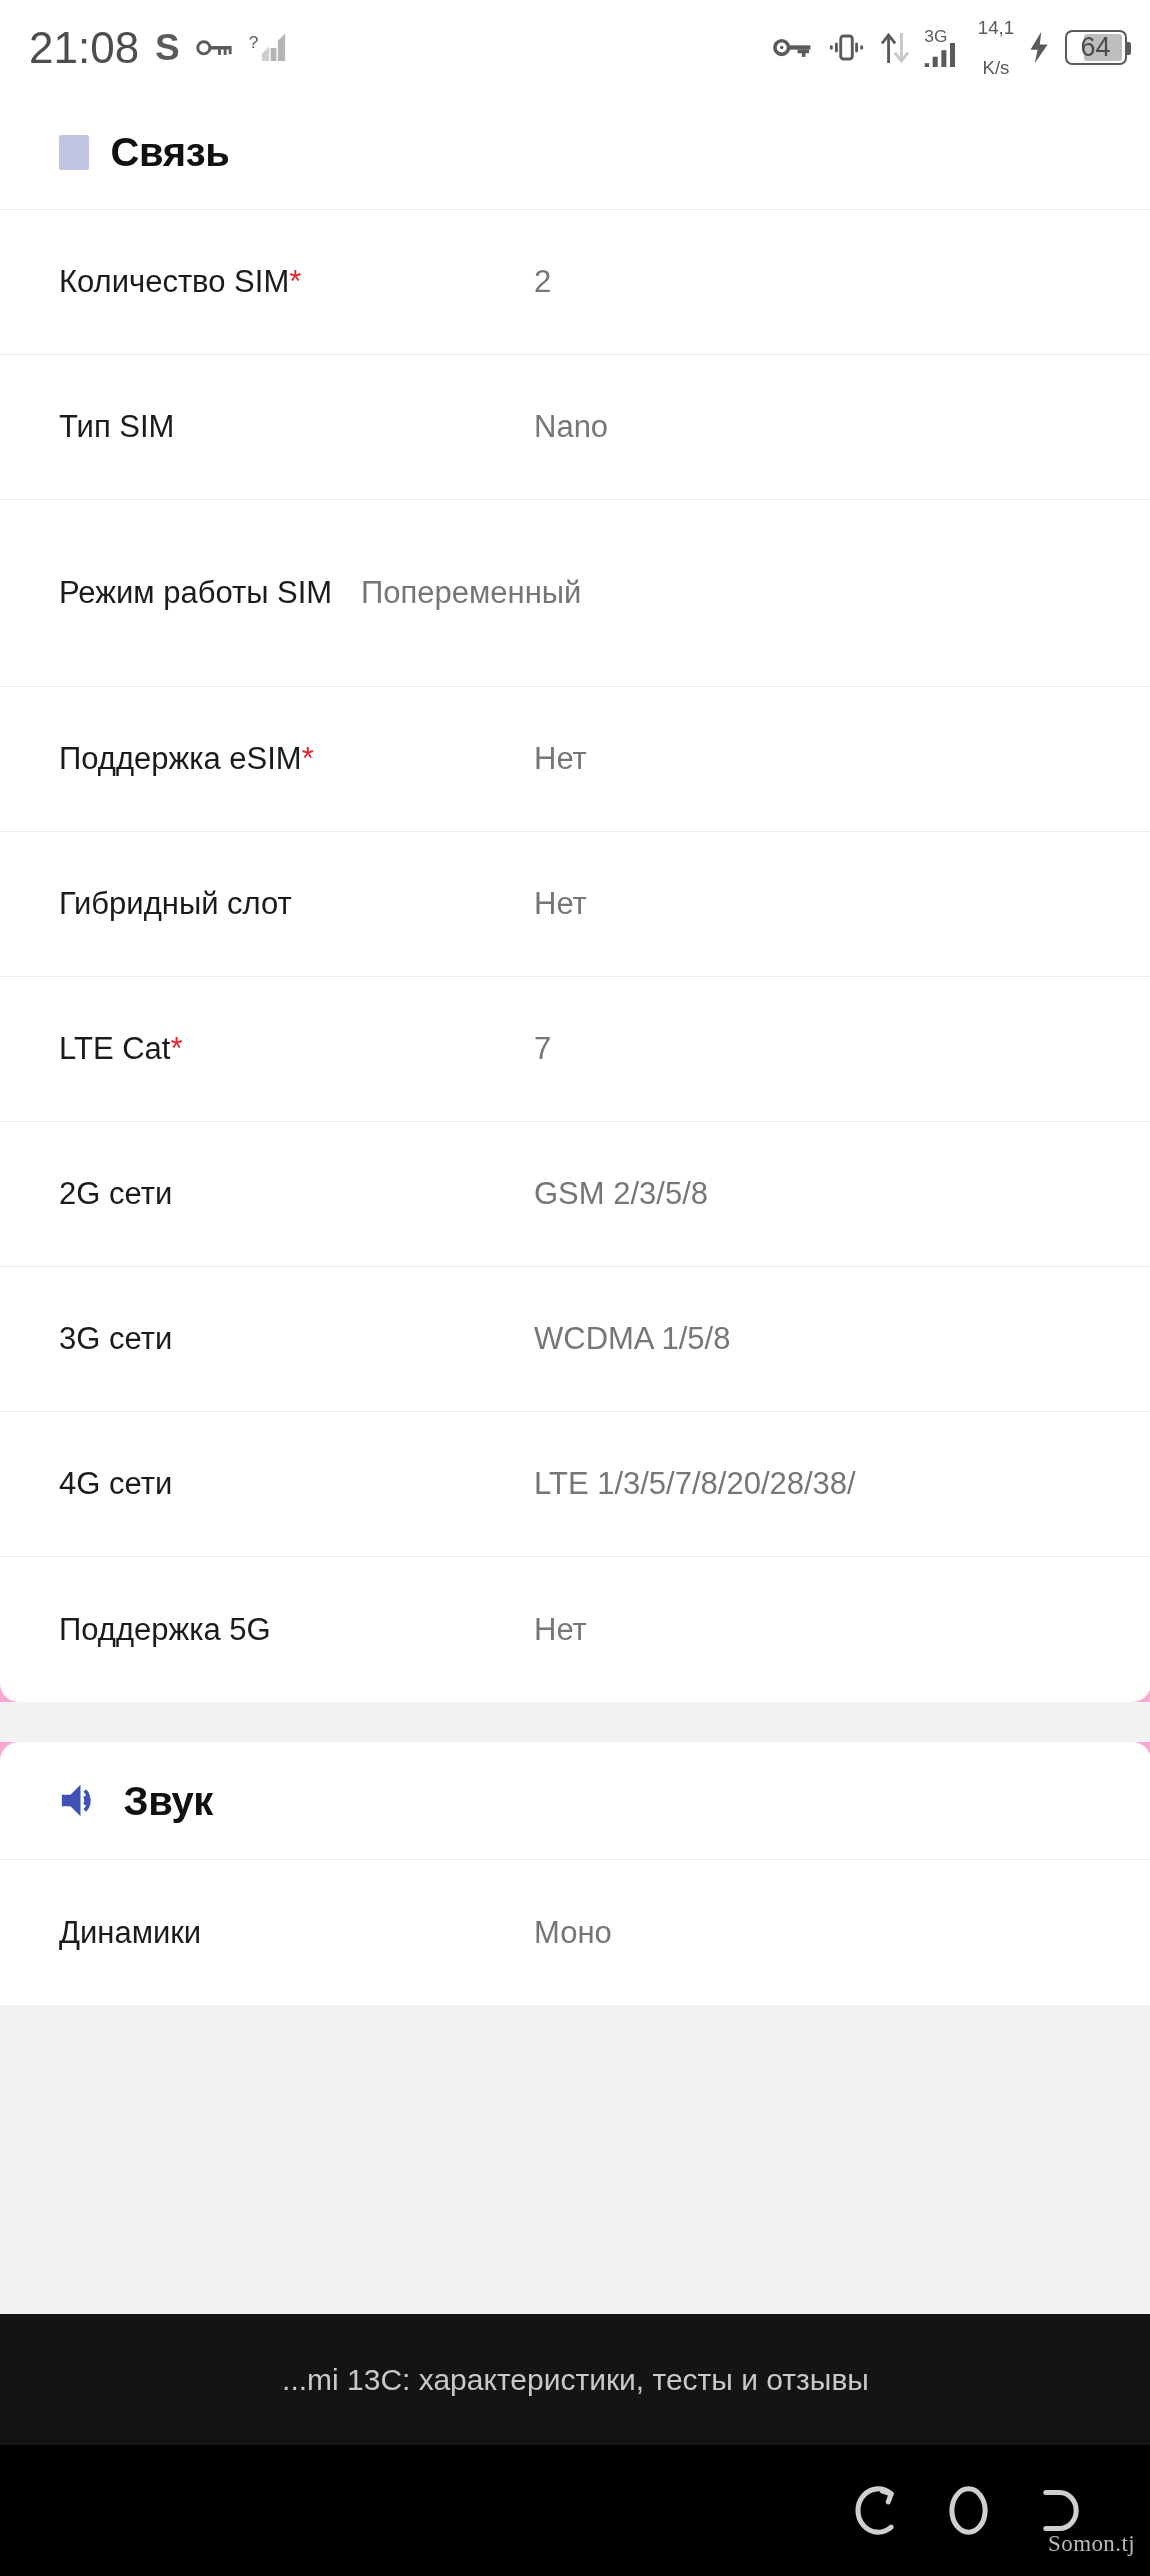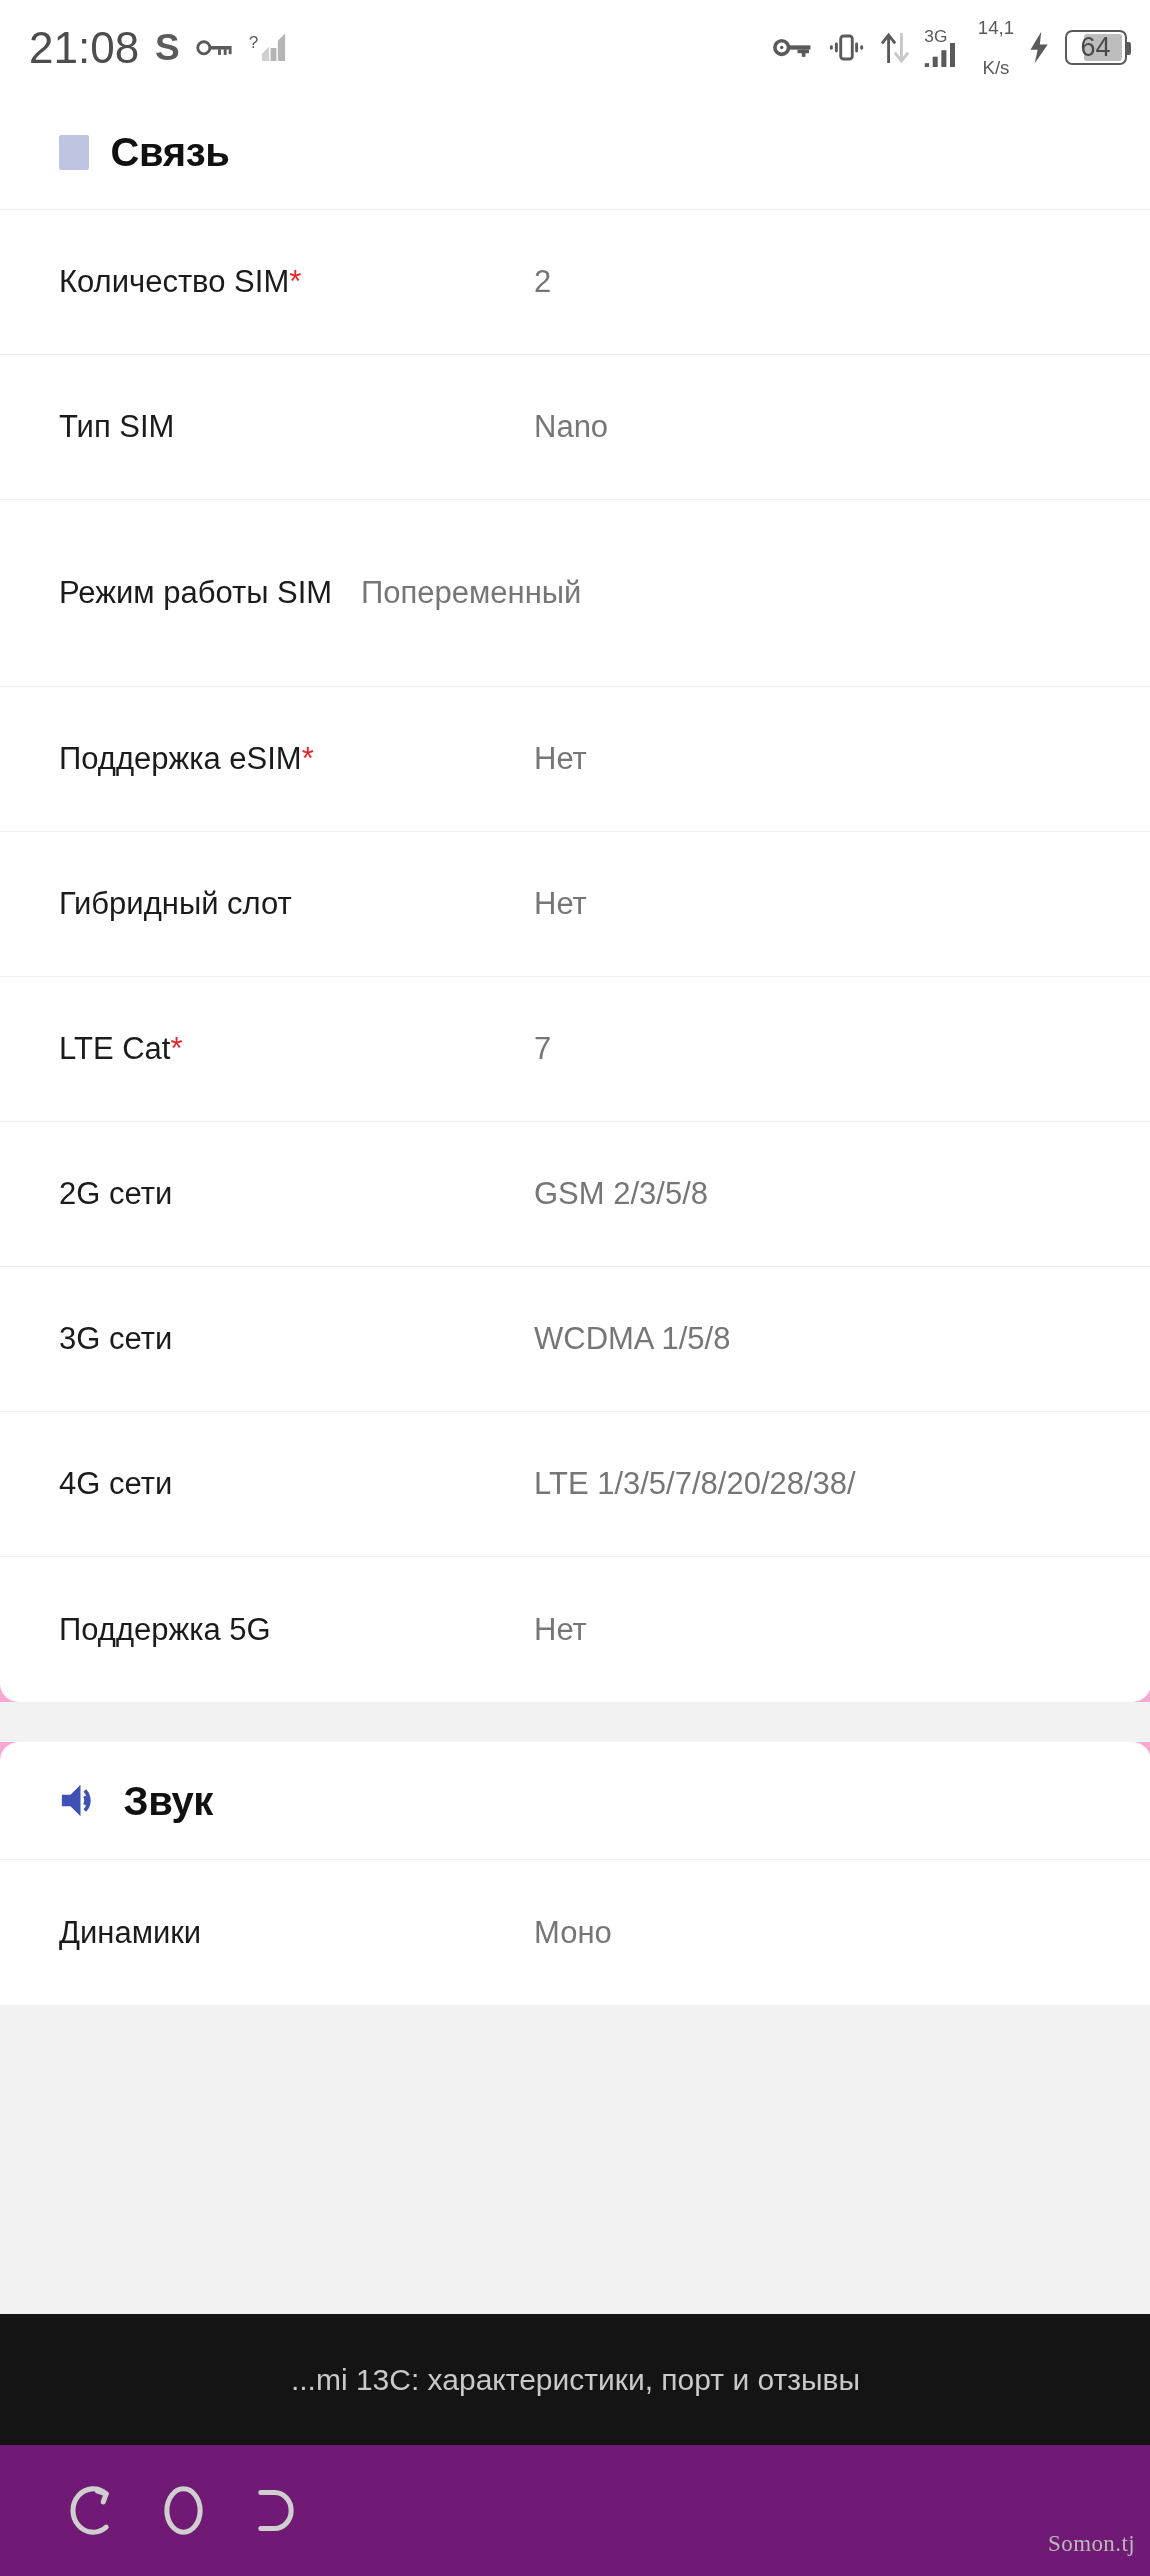--- a/index.html
+++ b/index.html
@@ -107,21 +107,21 @@
     display:flex;align-items:center;justify-content:center;
     box-sizing:border-box;
   }
   .overlay .ovl-text{
     font-size:30px;color:#c9c9c9;letter-spacing:0px;white-space:nowrap;
   }
 
   
   .navbar{
     position:absolute;left:0;right:0;bottom:0;height:131px;
-    background:#701a75;display:flex;align-items:center;justify-content:flex-start;
+    background:#000000;display:flex;align-items:center;justify-content:flex-end;
     padding:0 54px;box-sizing:border-box;
   }
   .nav-btn{
     width:86px;height:86px;display:flex;align-items:center;justify-content:center;
   }
   .watermark{
     position:absolute;right:16px;bottom:18.7px;
     font-size:23px;color:#b9b9b9;
     font-family:"Liberation Serif","DejaVu Serif",serif;
     letter-spacing:0.4px;
@@ -287,21 +287,21 @@
     <div class="row">
       <div class="k"><span>Динамики</span><span class="star"></span></div>
       <div class="v">Моно</div>
     </div>
 
   </div>
 
 </div>
 
 <div class="overlay" style="top:2314px;">
-  <span class="ovl-text">...mi 13C: характеристики, порт и отзывы</span>
+  <span class="ovl-text">...mi 13C: характеристики, тесты и отзывы</span>
 </div>
 
 <div class="navbar">
   <div class="nav-btn">
     <svg width="65" height="65" viewBox="0 0 90 90">
       <path d="M57 22 A28 30 0 1 0 57 68" fill="none" stroke="#cfcfcf" stroke-width="7" stroke-linecap="round"></path>
       <path d="M45 18 L57 22 L53 33" fill="none" stroke="#cfcfcf" stroke-width="7" stroke-linecap="round" stroke-linejoin="round"></path>
     </svg>
   </div>
   <div class="nav-btn">

